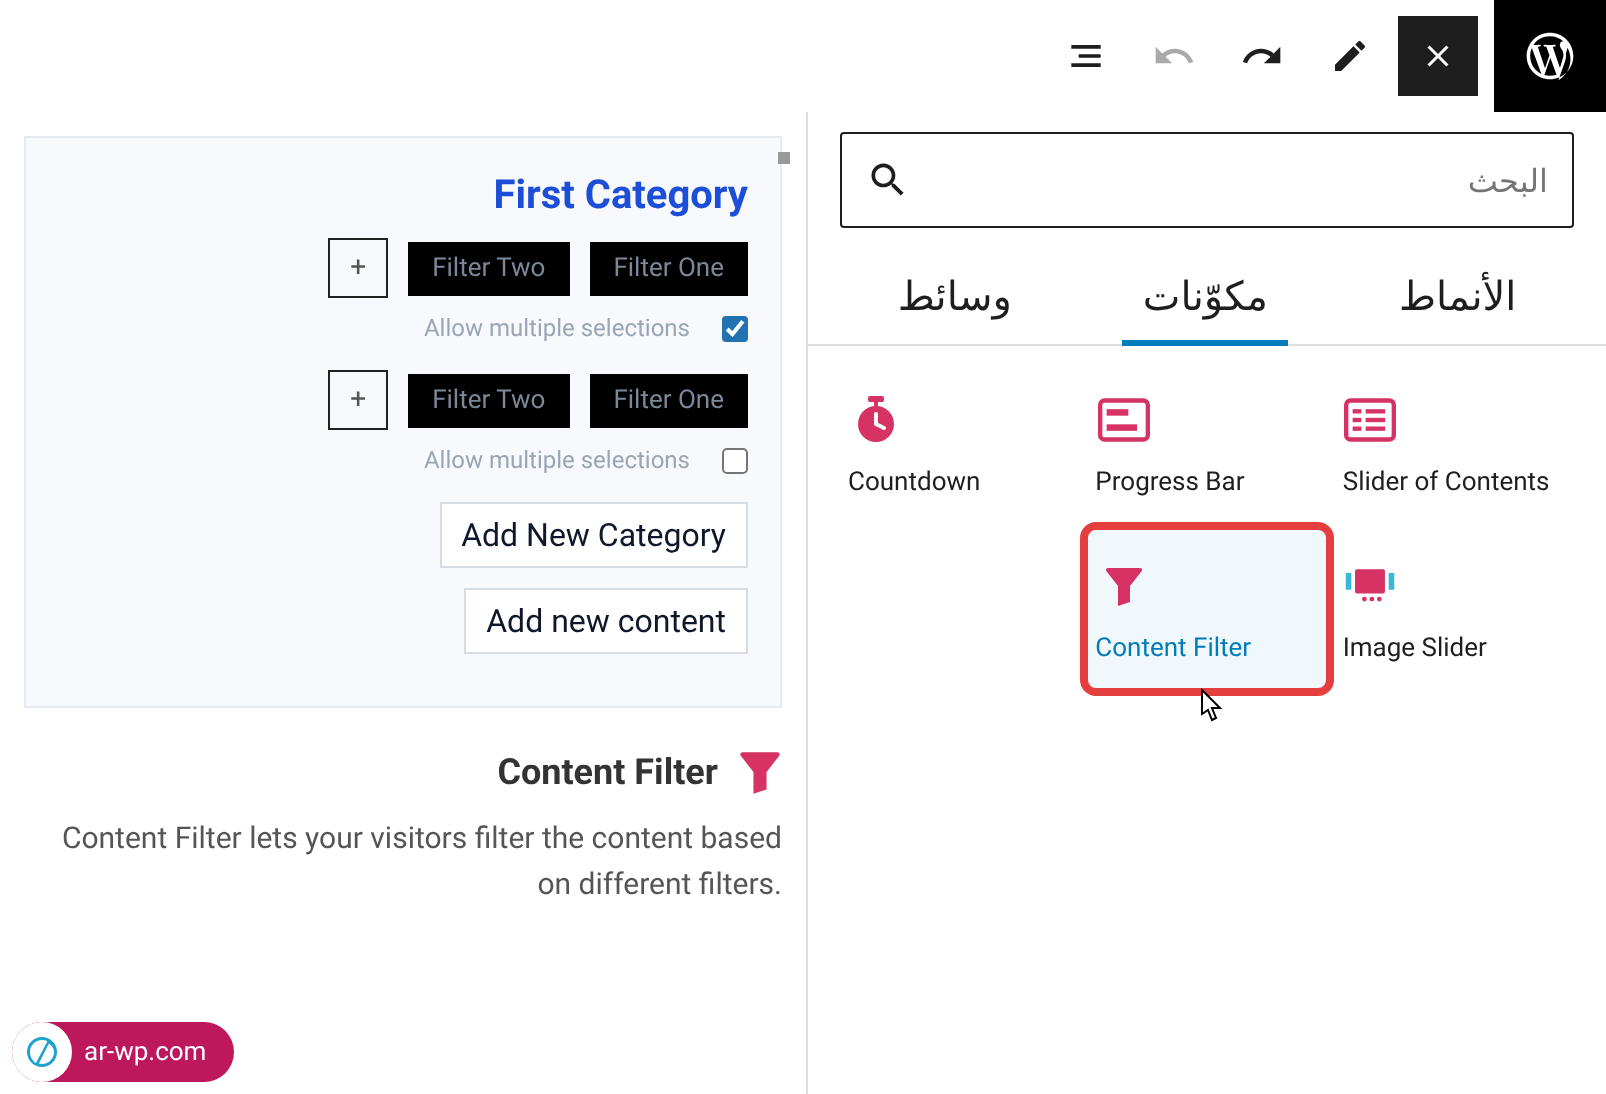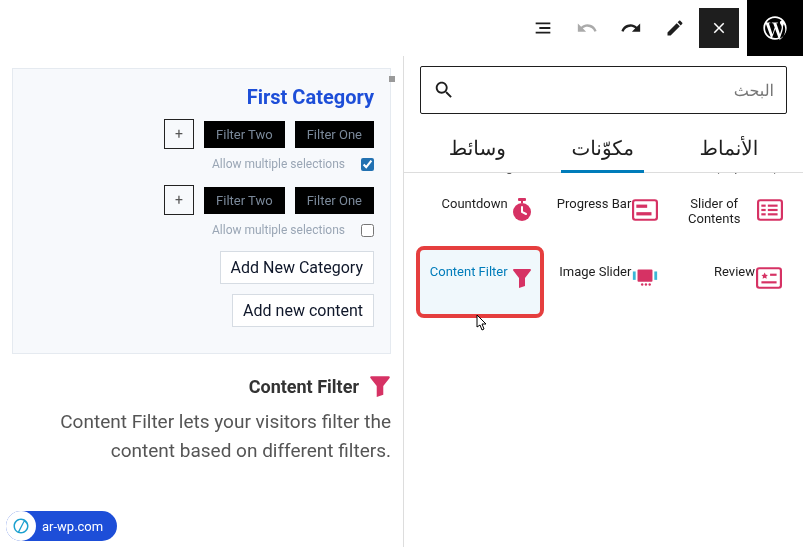--- a/index.html
+++ b/index.html
@@ -20,21 +20,21 @@
 .search-box { border: 1.5px solid #1e1e1e; border-radius: 2px; height: 48px; display: flex; align-items: center; padding: 0 12px; direction: rtl; }
 .search-box input { flex: 1; border: none; outline: none; font-size: 16px; color: #555; text-align: right; direction: rtl; }
 .search-box svg { fill: #1e1e1e; margin-right: auto; }
 
 .tabs { display: flex; direction: rtl; border-bottom: 1px solid #ddd; padding: 0 12px; justify-content: space-around; }
 .tab { padding: 12px 10px; font-size: 20px; color: #1e1e1e; cursor: pointer; position: relative; }
 .tab.active::after { content: ""; position: absolute; bottom: -1px; left: 0; right: 0; height: 3px; background: #007cba; }
 
 .blocks-area { flex: 1; overflow: auto; position: relative; padding: 0 16px; direction: rtl; }
 .blocks-grid { display: grid; grid-template-columns: repeat(3, 1fr); gap: 4px; direction: rtl; }
-.block-item { display: flex; flex-direction: row; align-items: flex-start; padding: 14px 4px 12px; cursor: pointer; border-radius: 4px; position: relative; }
+.block-item { display: flex; flex-direction: column; align-items: flex-end; padding: 14px 4px 12px; cursor: pointer; border-radius: 4px; position: relative; }
 .block-item.selected { background: #f0f8fc; }
 .block-item .icon-wrap { width: 28px; height: 28px; display: flex; align-items: center; justify-content: center; margin-bottom: 10px; }
 .block-item .icon-wrap svg { fill: #d63264; }
 .block-item .label { font-size: 13px; color: #1e1e1e; text-align: center; }
 .block-item.selected .label { color: #007cba; }
 .partial-grid { display: grid; grid-template-columns: repeat(3, 1fr); margin-top: -14px; }
 .partial-grid > div { text-align: center; color: #555; font-size: 13px; padding-bottom: 8px; }
 .sel-border { position: absolute; inset: -4px; border: 4px solid #e53e3e; border-radius: 8px; pointer-events: none; background: transparent; }
 .cursor-icon { position: absolute; top: 100%; left: 50%; transform: translateX(-50%); }
 
@@ -45,23 +45,23 @@
 .chip { background: #000000; color: #7a8899; padding: 6px 12px; font-size: 13px; }
 .plus-box { width: 30px; height: 30px; border: 1px solid #222; display: flex; align-items: center; justify-content: center; color: #555; font-size: 14px; cursor: pointer; }
 .allow-row { text-align: right; font-size: 12px; color: #9aa6b5; margin: 6px 0 14px; display: flex; justify-content: flex-end; align-items: center; gap: 16px; }
 .allow-row input { accent-color: #2271b1; }
 .btn-row { display: flex; justify-content: flex-end; margin-bottom: 10px; }
 .light-btn { background: #fff; border: 1px solid #d6dce3; color: #0f172a; padding: 6px 10px; font-size: 16px; cursor: pointer; }
 .desc-block { margin-top: 20px; direction: ltr; }
 .desc-head { display: flex; align-items: center; justify-content: flex-end; gap: 10px; }
 .desc-head .t { font-weight: 700; font-size: 18px; color: #333; }
 .desc-head svg { fill: #d63264; }
-.desc-text { text-align: right; color: #555; font-size: 19px; line-height: 1.5; margin-top: 10px; }
-
-.watermark { position: absolute; bottom: 6px; left: 6px; display: flex; align-items: center; background: #1d4ed8; color: #fff; font-size: 13px; border-radius: 16px 16px 16px 16px; height: 30px; padding-right: 14px; direction: ltr; z-index: 99; }
+.desc-text { text-align: right; color: #555; font-size: 15px; line-height: 1.5; margin-top: 10px; }
+
+.watermark { position: absolute; bottom: 6px; left: 6px; display: flex; align-items: center; background: #be185d; color: #fff; font-size: 13px; border-radius: 16px 16px 16px 16px; height: 30px; padding-right: 14px; direction: ltr; z-index: 99; }
 .watermark .circ { width: 30px; height: 30px; border-radius: 50%; background: #fff; display: flex; align-items: center; justify-content: center; margin-right: 6px; }
 .watermark .circ svg { fill: #1da1cf; }
 </style>
 </head>
 <body>
 
 <div class="topbar">
   <div class="wp-logo">
     <svg width="28" height="28" viewBox="0 0 24 24">
         <path d="M12 2C6.49 2 2 6.49 2 12s4.49 10 10 10 10-4.49 10-10S17.51 2 12 2zM3.5 12c0-1.23.26-2.4.74-3.45L8.3 19.67C5.47 18.3 3.5 15.38 3.5 12zm8.5 8.5c-.83 0-1.64-.12-2.4-.35l2.55-7.4 2.6 7.15c.2.05.4.1.05.14-.88.3-1.82.46-2.8.46zm1.17-12.5c.51-.03.97-.08.97-.08.46-.05.4-.73-.05-.7 0 0-1.38.1-2.27.1-.83 0-2.24-.1-2.24-.1-.46-.03-.5.67-.05.7 0 0 .43.05.9.08l1.33 3.65-1.88 5.62L6.77 8c.5-.03.97-.08.97-.08.45-.05.4-.73-.06-.7 0 0-1.37.1-2.26.1-.16 0-.35 0-.55-.01C6.4 4.88 9.02 3.5 12 3.5c2.22 0 4.24.85 5.76 2.24-.04 0-.07-.01-.11-.01-.84 0-1.43.73-1.43 1.51 0 .7.4 1.3.84 2 .33.57.7 1.3.7 2.35 0 .73-.28 1.57-.65 2.75l-.85 2.85-3.1-9.19zm6.33.47c.81 1.48 1.27 3.17 1.27 4.97 0 3.82-2.07 7.16-5.15 8.96l2.6-7.5c.48-1.21.64-2.18.64-3.04 0-.31-.02-.6-.06-.87.24-.84.45-1.72.7-2.52z"></path>
@@ -147,31 +147,20 @@
                 <rect x="10" y="3" width="2" height="2" fill="#d63264"></rect>
                 <circle cx="11" cy="14" r="9" fill="#d63264"></circle>
                 <path d="M11 9 L11 14 L15 16" stroke="#fff" stroke-width="2" fill="none" stroke-linecap="round"></path>
               </svg>
           </div>
           <div class="label">Countdown</div>
         </div>
 
         <div class="block-item">
           <div class="icon-wrap">
-            <svg width="26" height="22" viewBox="0 0 24 20">
-                <rect x="1" y="1" width="22" height="18" rx="2" fill="none" stroke="#d63264" stroke-width="2"></rect>
-                <path d="M8 5l1 2 2 .3-1.5 1.4.4 2L8 9.8 6.1 10.7l.4-2L5 7.3 7 7z" fill="#d63264"></path>
-                <rect x="13" y="6" width="6" height="2" fill="#d63264"></rect>
-                <rect x="5" y="13" width="14" height="2" fill="#d63264"></rect>
-              </svg>
-          </div>
-          <div class="label">Review</div>
-        </div>
-        <div class="block-item">
-          <div class="icon-wrap">
             <svg width="30" height="18" viewBox="0 0 30 18">
                 <rect x="7" y="0" width="16" height="13" rx="1" fill="#d63264"></rect>
                 <rect x="2" y="2" width="3" height="9" fill="#3bb6d6"></rect>
                 <rect x="25" y="2" width="3" height="9" fill="#3bb6d6"></rect>
                 <circle cx="12" cy="16" r="1.3" fill="#d63264"></circle>
                 <circle cx="16" cy="16" r="1.3" fill="#d63264"></circle>
                 <circle cx="20" cy="16" r="1.3" fill="#d63264"></circle>
               </svg>
           </div>
           <div class="label">Image Slider</div>

